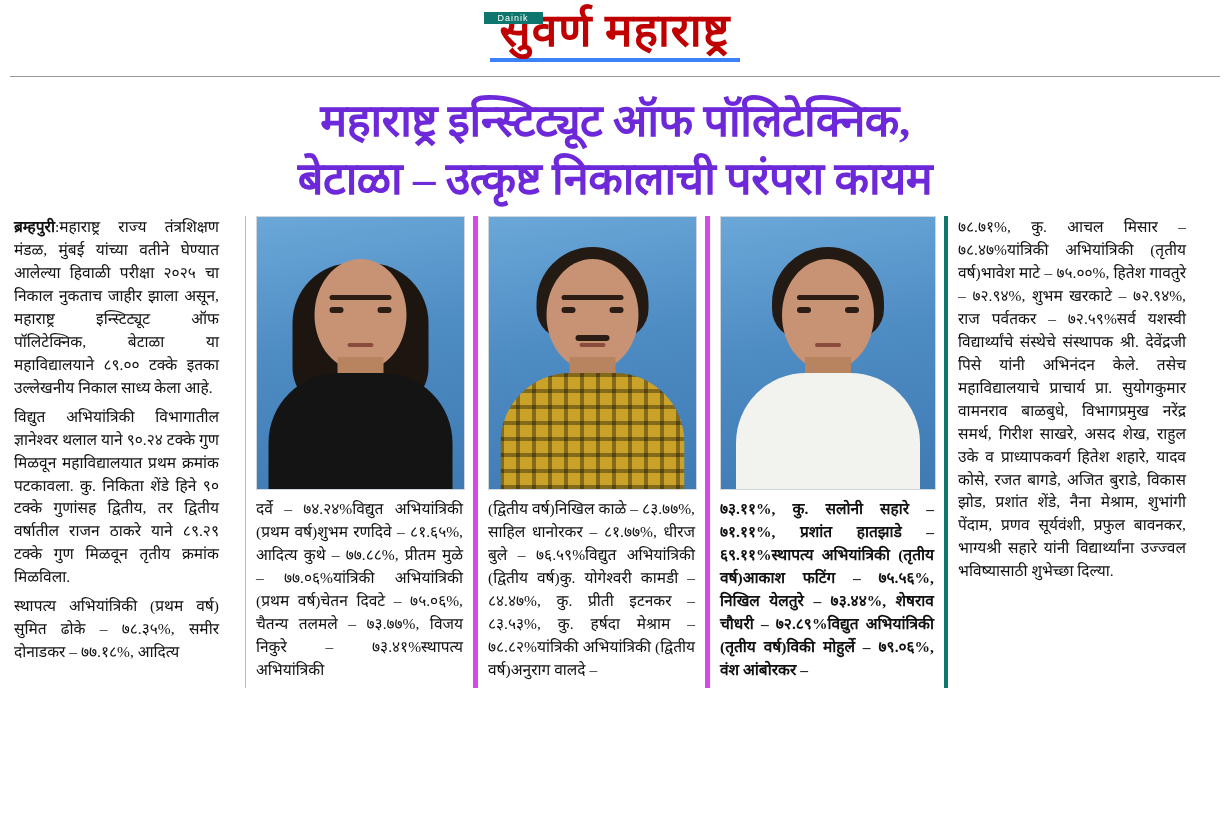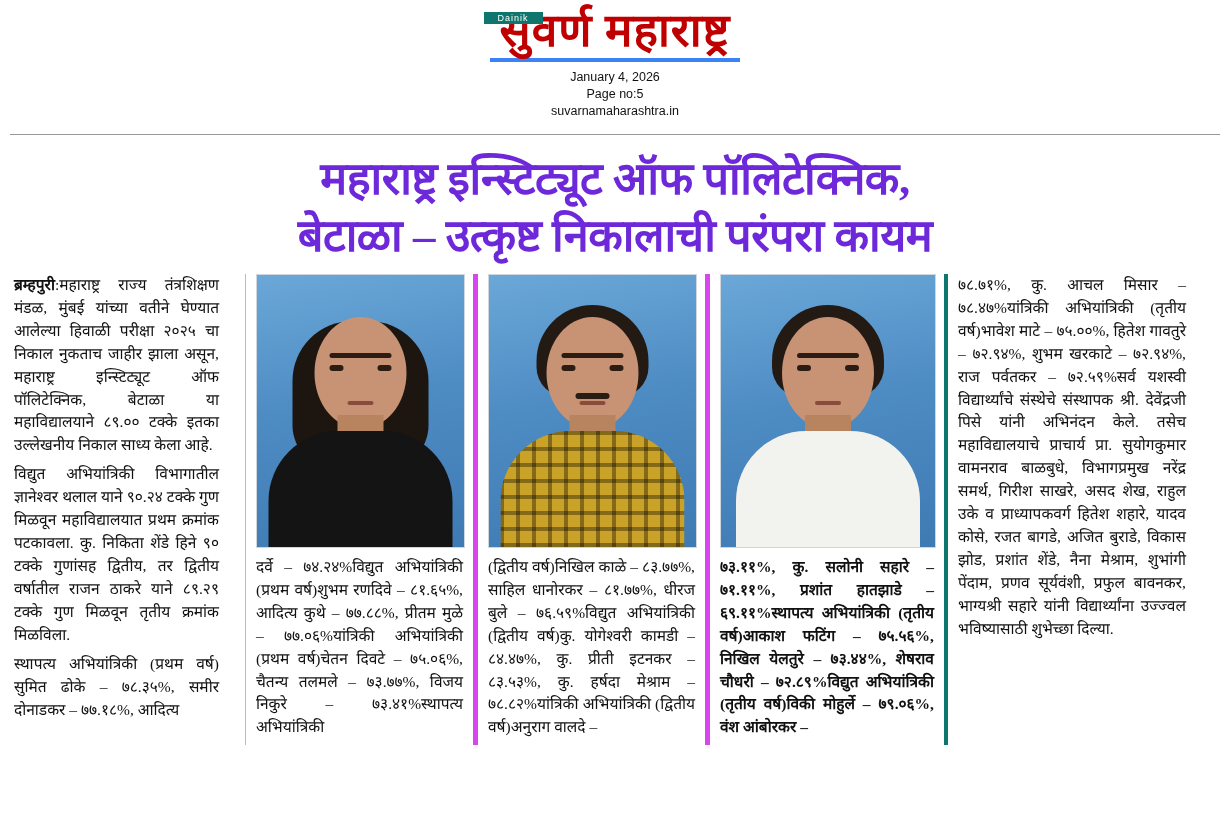--- a/index.html
+++ b/index.html
@@ -165,25 +165,20 @@
   p{margin:0 0 0 0;}
   .para{margin-bottom:6px;}
 </style>
 </head>
 <body>
 
 <div class="masthead">
   <div class="masthead-logo">
     <span class="masthead-badge">Dainik</span>
     <div class="masthead-title">सुवर्ण महाराष्ट्र</div>
-  </div>
-  <div class="meta">
-    <div>January 4, 2026</div>
-    <div>Page no:5</div>
-    <div>suvarnamaharashtra.in</div>
   </div>
 </div>
 
 <div class="rule"></div>
 
 <div class="headline">
   <span>महाराष्ट्र इन्स्टिट्यूट ऑफ पॉलिटेक्निक,</span>
   <span class="l2">बेटाळा – उत्कृष्ट निकालाची परंपरा कायम</span>
 </div>
 

